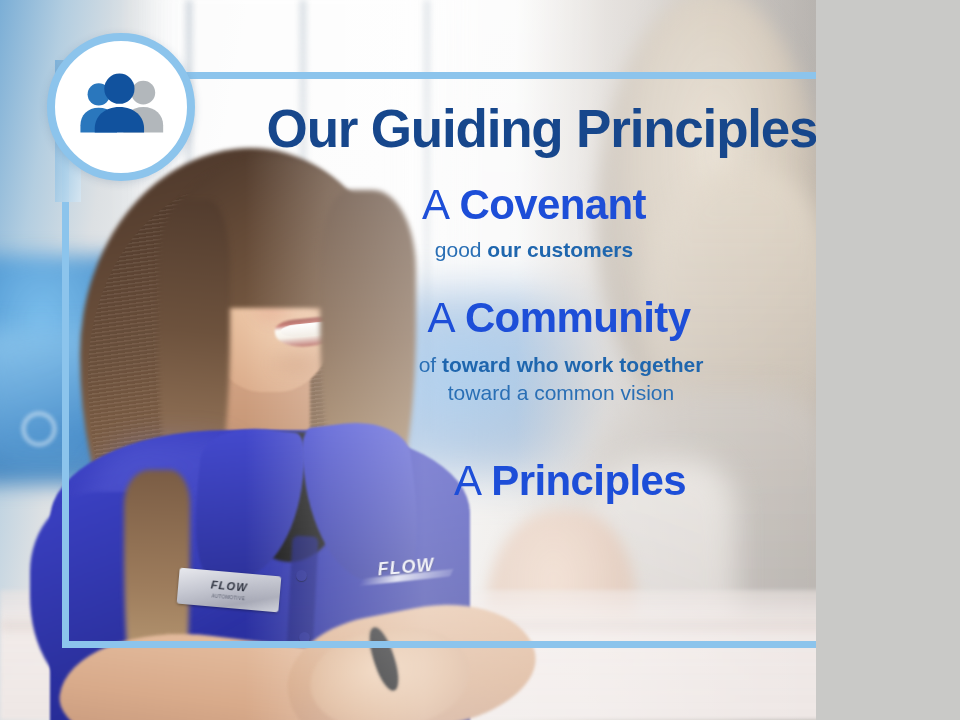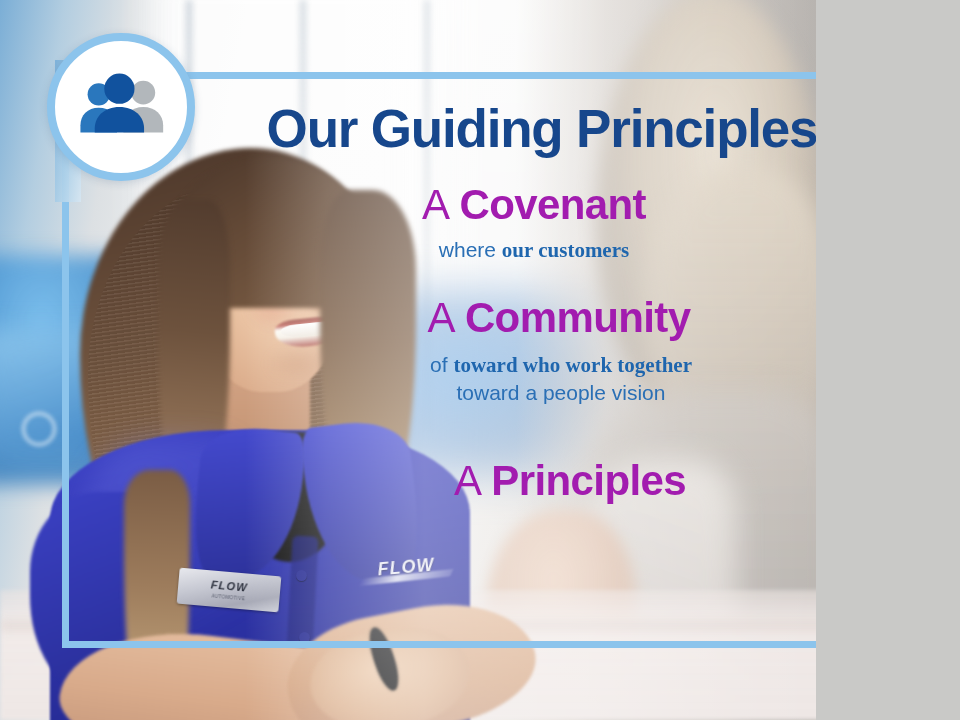--- a/index.html
+++ b/index.html
@@ -380,32 +380,32 @@
     font-size:53px;
     letter-spacing:-1.2px;
     color:#17478c;
     line-height:1;
     white-space:nowrap;
   }
 
   .principle { position:absolute; width:100%; }
   .p-head {
     font-family:"Liberation Sans", sans-serif;
-    font-size:42px; line-height:1.04; color:#a21caf;
+    font-size:42px; line-height:1.04; color:#1d4ed8;
     white-space:nowrap;
     text-align:center;
   }
   .p-head .a { font-weight:400; letter-spacing:0px; }
   .p-head .k { font-weight:700; letter-spacing:-0.6px; }
   .p-sub {
     font-family:"Liberation Sans", sans-serif;
     font-size:21px; line-height:1.34; color:#2a6fb5;
     font-weight:400;
   }
-  .p-sub b { font-weight:700; color:#1f66ae;font-family:Liberation Serif, serif; }
+  .p-sub b { font-weight:700; color:#1f66ae; }
 
   
   .pr1 { left:0; top:105px; text-align:center; }
   .pr1 .p-head { margin-left:-22px; }
   .pr1 .p-sub { margin-top:9px; margin-left:-22px; }
 
   
   .pr2 { left:0; top:218px; text-align:center; }
   .pr2 .p-head { margin-left:28px; }
   .pr2 .p-sub { margin-top:11px; margin-left:32px; }
@@ -513,32 +513,32 @@
   <div class="content">
 
     <div class="title">Our Guiding Principles</div>
 
     <div class="principle pr1">
       <div class="p-head">
         <span class="a">A </span>
         <span class="k">Covenant</span>
       </div>
       <div class="p-sub">
-        <div><span>where </span><b>our customers</b></div>
+        <div><span>good </span><b>our customers</b></div>
       </div>
     </div>
 
     <div class="principle pr2">
       <div class="p-head">
         <span class="a">A </span>
         <span class="k">Community</span>
       </div>
       <div class="p-sub">
         <div><span>of </span><b>toward who work together</b></div>
-        <div><span>toward a people vision</span></div>
+        <div><span>toward a common vision</span></div>
       </div>
     </div>
 
     <div class="principle pr3">
       <div class="p-head">
         <span class="a">A </span>
         <span class="k">Principles</span>
       </div>
     </div>
 

